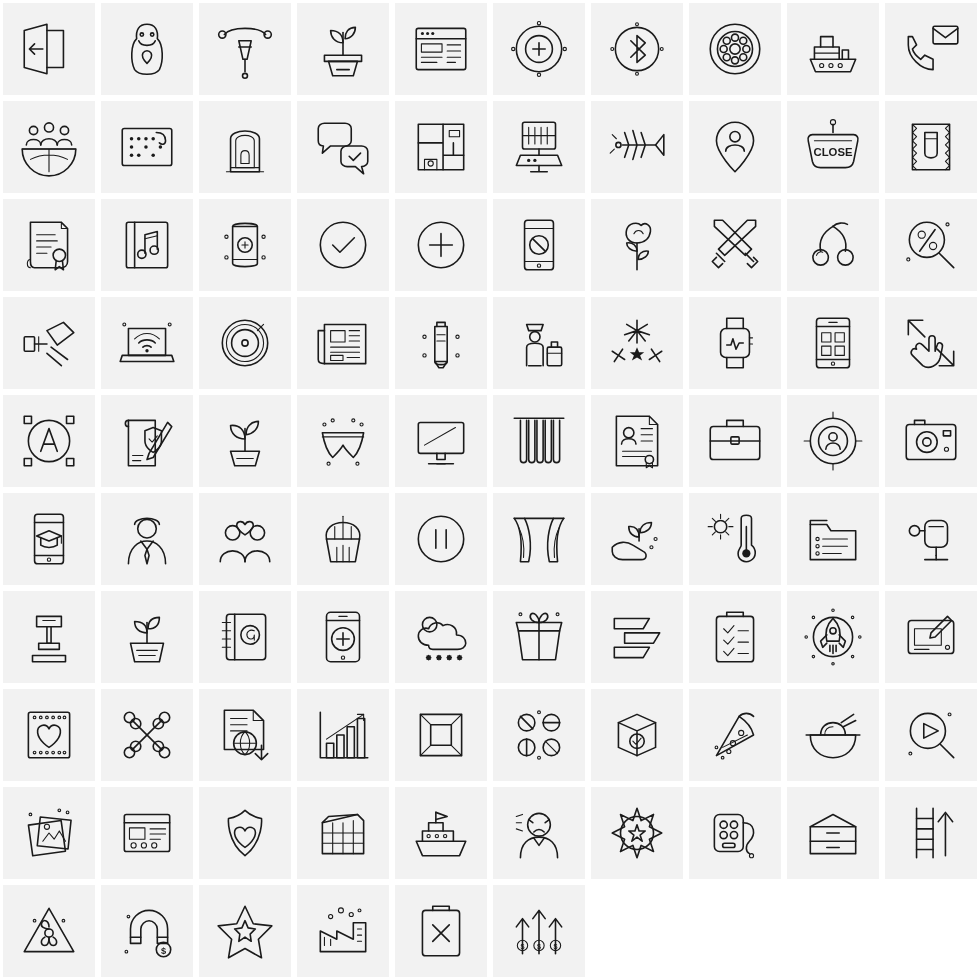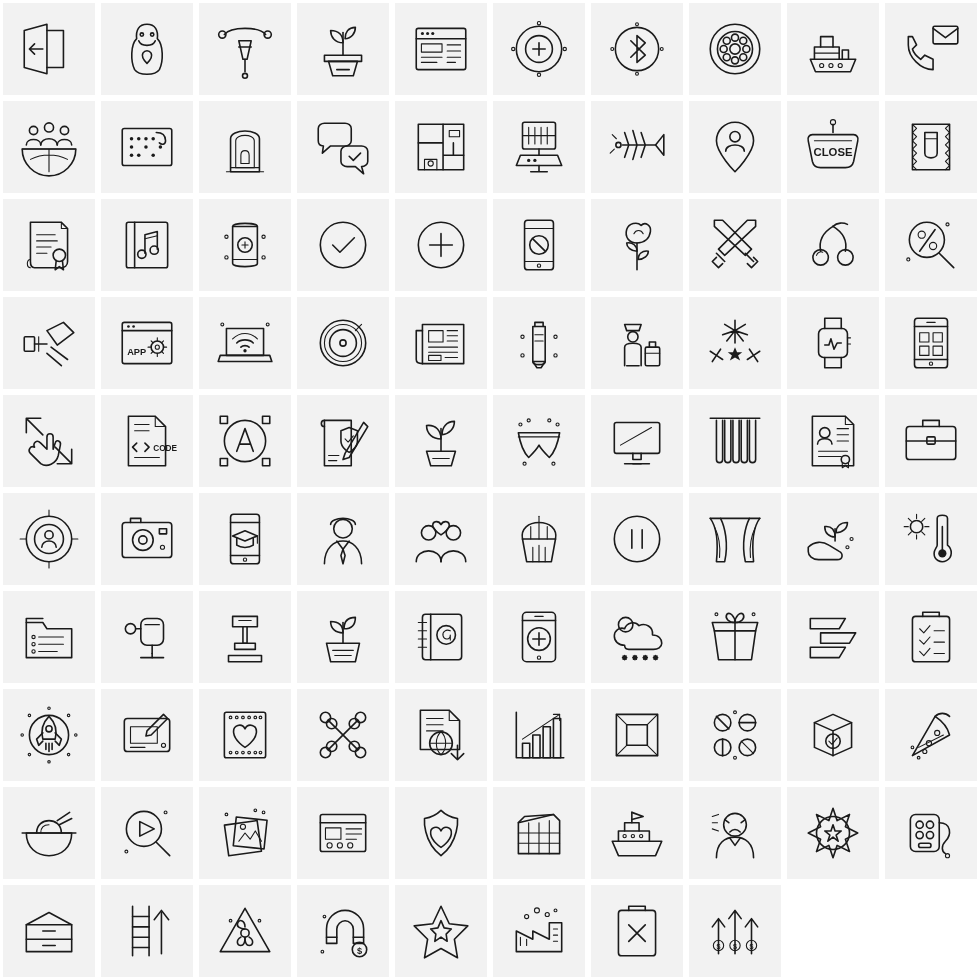--- a/index.html
+++ b/index.html
@@ -366,32 +366,20 @@
       <svg viewBox="0 0 64 64">
     <rect class="ln" x="8" y="26" width="10" height="14" rx="1"></rect>
     <path class="ln" d="M18 33 L30 33"></path>
     <path class="ln" d="M30 20 L46 12 L56 22 L40 34 Z"></path>
     <path class="ln" d="M34 36 L50 48 M30 42 L44 54"></path>
     <path class="thin" d="M22 26 L22 40"></path>
   </svg>
     </div>
   <div class="cell">
       <svg viewBox="0 0 64 64">
-    <rect class="ln" x="8" y="12" width="48" height="40" rx="2"></rect>
-    <path class="ln" d="M8 20 L56 20"></path>
-    <circle class="fil" cx="14" cy="16" r="1.3"></circle>
-        <circle class="fil" cx="19" cy="16" r="1.3"></circle>
-    <text class="txt" x="22" y="44" font-size="9" text-anchor="middle">APP</text>
-    <circle class="ln" cx="42" cy="36" r="6"></circle>
-    <path class="thin" d="M42 27 L42 30 M42 42 L42 45 M33 36 L36 36 M48 36 L51 36 M36 30 L38 32 M46 40 L48 42 M48 30 L46 32 M38 40 L36 42"></path>
-    <circle class="thin" cx="42" cy="36" r="2"></circle>
-  </svg>
-    </div>
-  <div class="cell">
-      <svg viewBox="0 0 64 64">
     <path class="ln" d="M14 18 L50 18 L50 44 L14 44 Z"></path>
     <path class="ln" d="M8 44 L56 44 L58 50 L6 50 Z"></path>
     <path class="ln" d="M24 32 C28 28 36 28 40 32"></path>
     <path class="ln" d="M28 36 C30 34 34 34 36 36"></path>
     <circle class="fil" cx="32" cy="39.5" r="1.6"></circle>
     <path class="thin" d="M20 28 C27 21 37 21 44 28"></path>
     <circle class="thin" cx="10" cy="14" r="1.4"></circle>
         <circle class="thin" cx="54" cy="14" r="1.4"></circle>
   </svg>
     </div>
@@ -466,30 +454,20 @@
     <circle class="thin" cx="32" cy="52" r="1.6"></circle>
     <path class="thin" d="M28 12 L36 12"></path>
   </svg>
     </div>
 
   <div class="cell">
       <svg viewBox="0 0 64 64">
     <path class="ln" d="M10 24 L10 10 L24 10 M10 10 L26 26"></path>
     <path class="ln" d="M54 40 L54 54 L40 54 M54 54 L38 38"></path>
     <path class="ln" d="M18 38 C16 34 20 30 24 34 L30 40 L30 28 C30 24 36 24 36 28 L36 40 L38 34 C39 30 44 32 43 36 L41 46 C39 54 30 58 24 54 L14 44 C11 41 14 36 18 38 Z"></path>
-  </svg>
-    </div>
-  <div class="cell">
-      <svg viewBox="0 0 64 64">
-    <path class="ln" d="M14 8 L40 8 L50 18 L50 56 L14 56 Z"></path>
-    <path class="thin" d="M40 8 L40 18 L50 18"></path>
-    <path class="thin" d="M20 16 L34 16 M20 22 L34 22"></path>
-    <path class="ln" d="M22 34 L18 38 L22 42 M30 34 L34 38 L30 42"></path>
-    <text class="txt" x="38" y="42" font-size="8">CODE</text>
-    <path class="thin" d="M20 48 L44 48"></path>
   </svg>
     </div>
   <div class="cell">
       <svg viewBox="0 0 64 64">
     <circle class="ln" cx="32" cy="32" r="20"></circle>
     <path class="ln" d="M24 42 L32 20 L40 42 M27 35 L37 35"></path>
     <rect class="ln" x="8" y="8" width="7" height="7"></rect>
     <rect class="ln" x="49" y="8" width="7" height="7"></rect>
     <rect class="ln" x="8" y="49" width="7" height="7"></rect>
     <rect class="ln" x="49" y="49" width="7" height="7"></rect>

